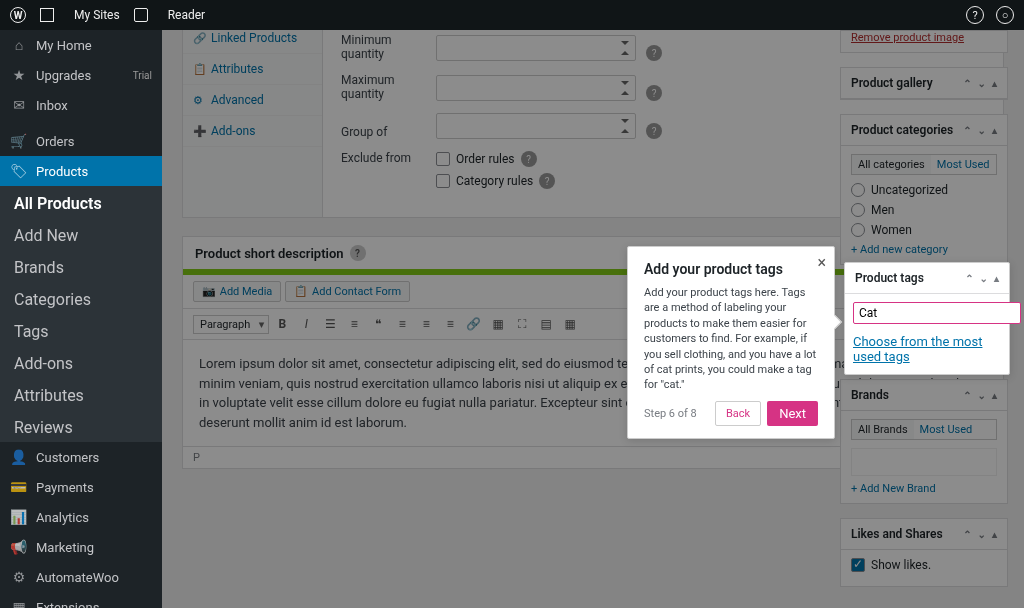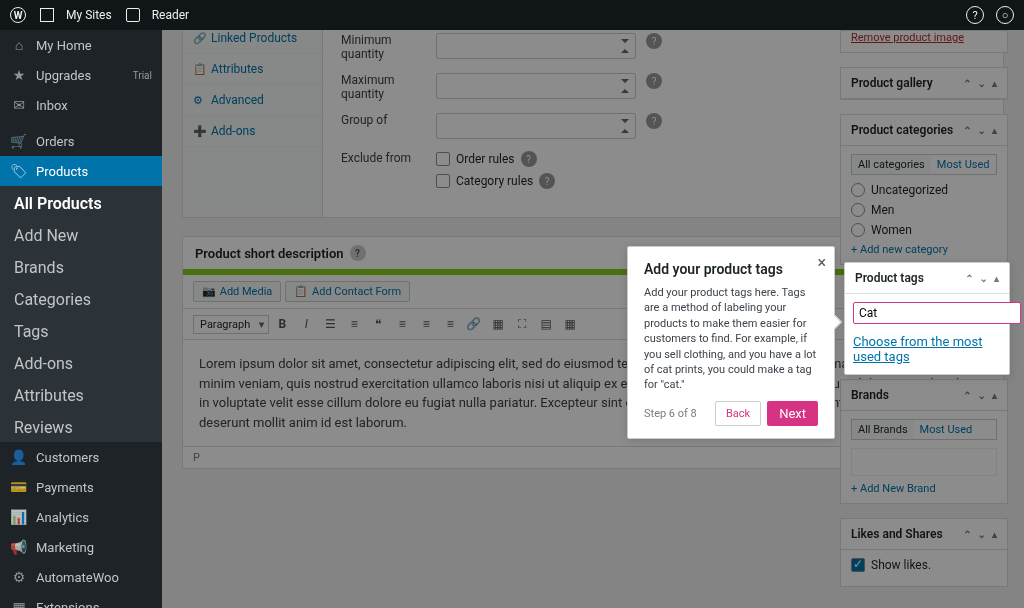--- a/index.html
+++ b/index.html
@@ -2,21 +2,21 @@
 <html><head>
 <meta charset="utf-8">
 <style>
 *{box-sizing:border-box;margin:0;padding:0;font-family:-apple-system,BlinkMacSystemFont,"Segoe UI",Roboto,sans-serif}
 body{background:#f0f0f1;font-size:13px;color:#1d2327;overflow:hidden;width:1024px;height:608px;position:relative}
 .overlay{position:absolute;inset:0;background:rgba(0,0,0,0.45);z-index:50}
 .topbar{position:absolute;top:0;left:0;right:0;height:30px;background:#101517;display:flex;align-items:center;padding:0 10px;z-index:60;color:#eee;font-size:12px}
 .topbar .tb-left{display:flex;gap:14px;align-items:center}
 .topbar .tb-right{margin-left:auto;display:flex;gap:12px;align-items:center}
 .wp-logo{width:16px;height:16px;border-radius:50%;border:1.5px solid #eee;display:inline-flex;align-items:center;justify-content:center;font-size:10px;font-weight:bold}
-.tb-item{display:flex;align-items:flex-start;gap:12px}
+.tb-item{display:flex;align-items:flex-start;gap:20px}
 .sq-icon{width:14px;height:14px;border:1.5px solid #eee}
 .help-icon,.user-icon{width:18px;height:18px;border-radius:50%;border:1.5px solid #eee;display:flex;align-items:center;justify-content:center;font-size:11px}
 .sidebar{position:absolute;top:30px;left:0;width:162px;bottom:0;background:#1d2327;color:#a7aaad;z-index:60;overflow:hidden}
 .side-item{display:flex;align-items:center;gap:8px;padding:6px 10px;font-size:13px;cursor:pointer;color:#c3c4c7}
 .side-item.active{background:#0073aa;color:#fff}
 .side-icon{width:18px;height:18px;display:flex;align-items:center;justify-content:center;font-size:14px;opacity:.7}
 .side-sub{padding:8px 10px 5px 14px;font-size:16px;color:#c3c4c7;background:#2c3338;cursor:pointer}
 .side-sub.current{color:#fff;font-weight:600}
 .side-sep{height:6px}
 .trial-tag{margin-left:auto;font-size:10px;color:#999}
@@ -24,21 +24,21 @@
 .card{background:#fff;border:1px solid #dcdcde;margin-bottom:18px}
 .card-head{display:flex;align-items:center;padding:8px 12px;border-bottom:6px solid #84cc16;font-size:13px;font-weight:600}
 .card-tools{margin-left:auto;display:flex;gap:6px;color:#787c82}
 .caret{font-size:10px;cursor:pointer}
 .tabs-vert{display:flex}
 .vtabs{width:140px;border-right:1px solid #dcdcde;background:#f6f7f7}
 .vtab{padding:8px 10px;font-size:12px;display:flex;align-items:center;gap:6px;color:#0073aa;cursor:pointer;border-bottom:1px solid #eee}
 .vtab-ico{width:12px;height:12px;display:inline-block;font-size:11px}
 .form-area{flex:1;padding:10px 18px}
 .qr-title{text-align:center;font-size:10px;letter-spacing:1.5px;color:#787c82;margin-bottom:10px}
-.frow{display:flex;align-items:flex-start;margin-bottom:12px}
+.frow{display:flex;align-items:flex-end;margin-bottom:12px}
 .flabel{width:95px;font-size:12px;color:#3c434a}
 .sel{width:200px;height:26px;border:1px solid #ccc;border-radius:2px;background:#fff;position:relative}
 .sel::after{content:"";position:absolute;right:6px;top:5px;width:0;height:0;border-left:4px solid transparent;border-right:4px solid transparent;border-top:4px solid #666}
 .sel::before{content:"";position:absolute;right:6px;bottom:5px;width:0;height:0;border-left:4px solid transparent;border-right:4px solid transparent;border-bottom:4px solid #666}
 .qmark{width:16px;height:16px;border-radius:50%;background:#999;color:#fff;display:flex;align-items:center;justify-content:center;font-size:10px;margin-left:10px}
 .cb{width:14px;height:14px;border:1px solid #8c8f94;border-radius:2px;margin-right:6px;background:#fff}
 .cb-row{display:flex;align-items:center;font-size:12px;margin-bottom:6px}
 .short-desc .toolbar{display:flex;align-items:center;gap:4px;padding:6px 10px;border-bottom:1px solid #dcdcde;flex-wrap:wrap}
 .tb-btn{border:1px solid #ccc;border-radius:2px;padding:3px 8px;font-size:11px;color:#0073aa;background:#f6f7f7;display:flex;align-items:center;gap:4px}
 .tb-tabs{margin-left:auto;display:flex;border:1px solid #ccc;border-radius:2px;font-size:11px}

